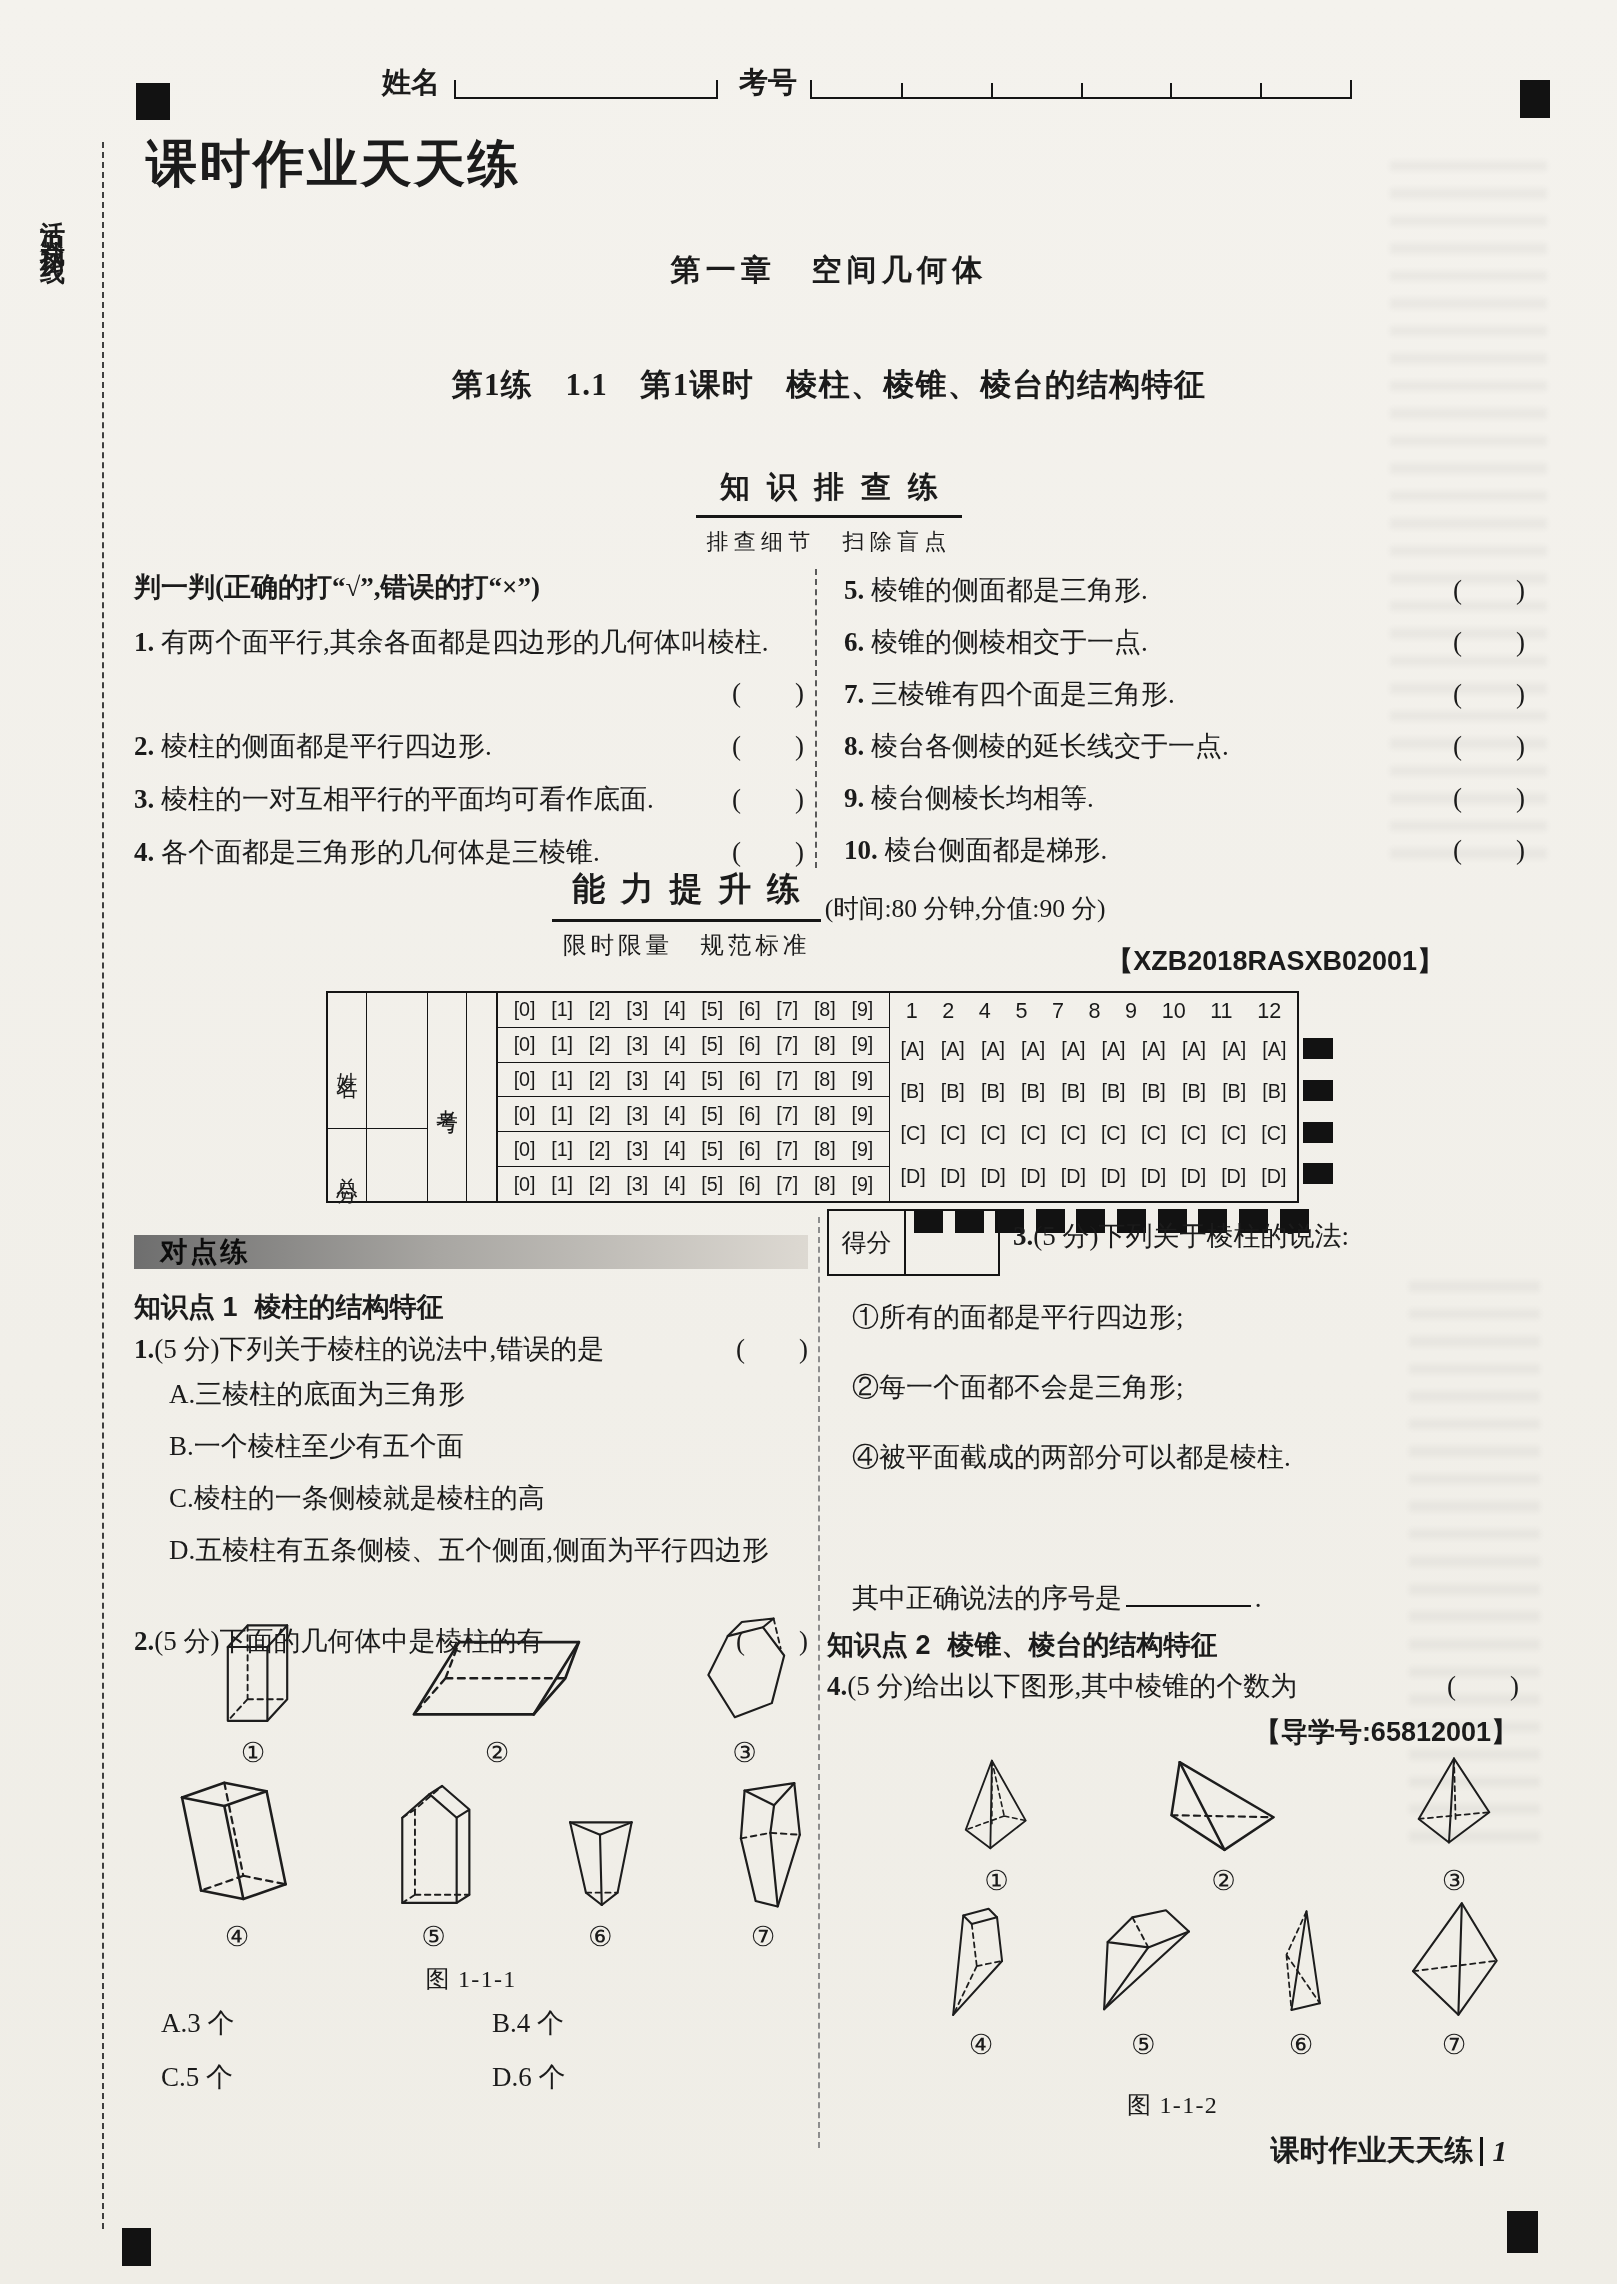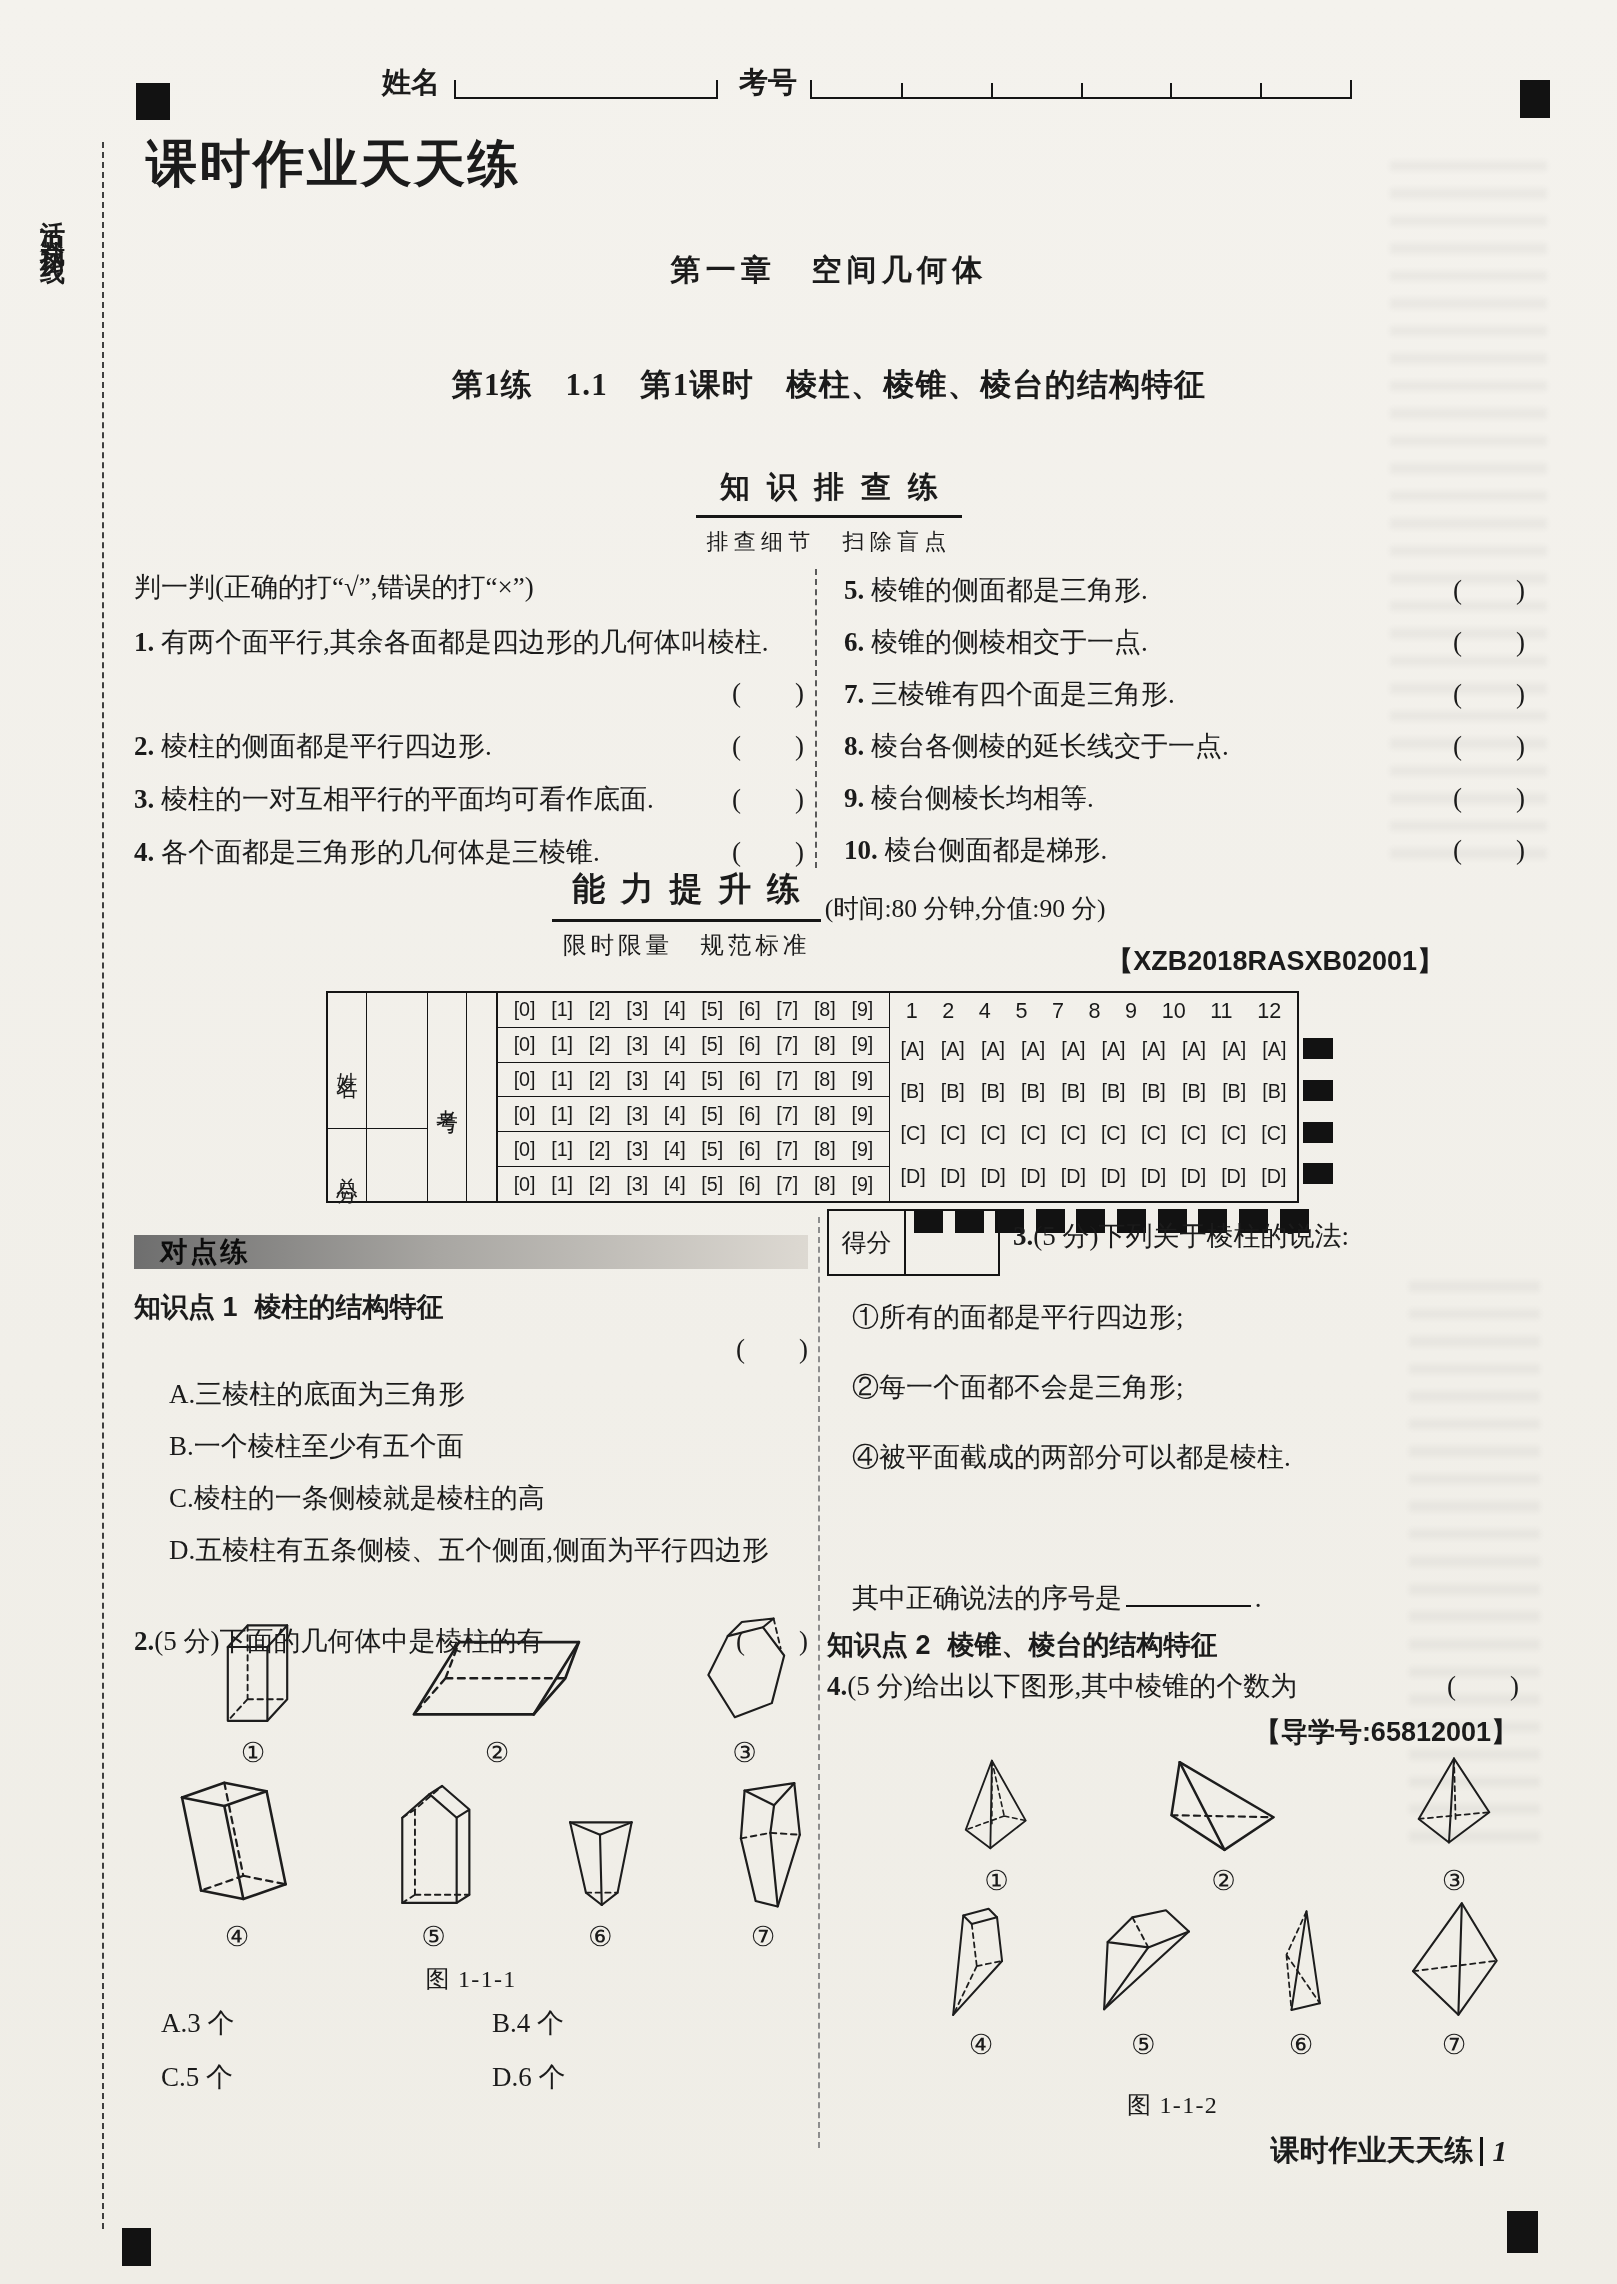--- a/index.html
+++ b/index.html
@@ -19,21 +19,21 @@
   .cutline{border-left:2px dashed #3f3f3f;width:0;}
   .center-wrap{left:134px;width:1390px;text-align:center;}
   .chapter{font-size:30px;font-weight:900;letter-spacing:5.2px;}
   .lesson{font-size:31px;font-weight:900;letter-spacing:1.3px;}
   .kc-title{display:inline-block;font-size:30px;font-weight:900;letter-spacing:17px;padding:0 6.6px 6.6px 23.6px;border-bottom:3.3px solid #161616;font-family:"Liberation Sans",sans-serif;}
   .kc-sub{font-size:22px;letter-spacing:5.2px;margin-top:9.2px;}
   
   .tfwrap{display:flex;align-items:stretch;}
   .tfleft{width:670px;padding-right:10.5px;}
   .tfright{flex:1;border-left:2px dashed #5a5a5a;padding-left:27.5px;padding-top:2.6px;}
-  .instr{font-size:27px;font-weight:400;}
+  .instr{font-size:27px;font-weight:700;}
   .tf{display:flex;flex-wrap:wrap;row-gap:19.7px;font-size:27px;line-height:31px;margin-top:22px;}
   .tfright .tf{margin-top:21px;}
   .tfright .tf:first-of-type{margin-top:3.9px;}
   .tf .qn{font-weight:700;}
   .tf .p{margin-left:auto;white-space:nowrap;}
   .tfleft div.tf:first-of-type .p{flex-basis:100%;text-align:right;}
   
   .ab-title{display:inline-block;font-size:33px;font-weight:900;letter-spacing:15.7px;padding:0 5.2px 6.6px 19.7px;border-bottom:3.3px solid #161616;font-family:"Liberation Sans",sans-serif;}
   .ab-sub{font-size:23.6px;letter-spacing:3.9px;margin-top:7.9px;}
   .ab-meta{font-size:25.6px;margin-top:23.6px;margin-left:3.9px;}
@@ -365,20 +365,21 @@
     <span>对点练</span>
   </div>
 
   <div class="abs divider2" style="left:818px;top:1217px;height:931px;"></div>
 
   <div class="abs kp" style="left:134px;top:1289px;">
     <span>知识点 1</span><span class="kt">棱柱的结构特征</span>
   </div>
 
   <div class="abs qrow" style="left:134px;top:1333px;width:674px;">
+    <span><b class="qn">1.</b><span>(5 分)下列关于棱柱的说法中,错误的是</span></span>
     <span class="p">(　　)</span>
   </div>
   <div class="abs" style="left:169px;top:1379px;width:642px;">
 
   <div class="opt">A.三棱柱的底面为三角形</div>
       <div class="opt">B.一个棱柱至少有五个面</div>
       <div class="opt">C.棱柱的一条侧棱就是棱柱的高</div>
       <div class="opt">D.五棱柱有五条侧棱、五个侧面,侧面为平行四边形</div>
     </div>
 

